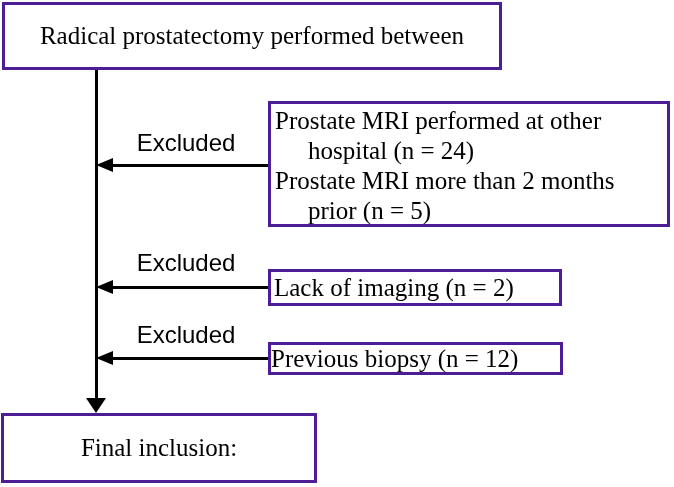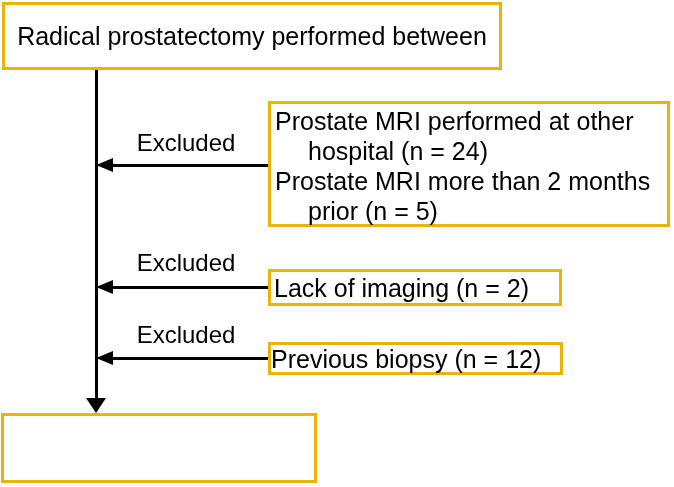--- a/index.html
+++ b/index.html
@@ -12,24 +12,25 @@
     width: 674px;
     height: 487px;
     background: #ffffff;
     font-family: "Liberation Sans", "DejaVu Sans", sans-serif;
     color: #000000;
     overflow: hidden;
   }
   .box {
     position: absolute;
     box-sizing: border-box;
-    border: 3px solid #eab308;
+    border: 3px solid #4c1d95;
     background: #ffffff;
     font-size: 25px;
     line-height: 30px;
+    font-family: Liberation Serif, serif;
   }
   .box.centered {
     display: flex;
     flex-direction: column;
     align-items: center;
     justify-content: center;
     text-align: center;
   }
   .nowrap { white-space: nowrap; }
 
@@ -127,15 +128,16 @@
   </div>
 
   <div class="excl-label row3-label">Excluded</div>
   <div class="hline row3-line"></div>
   <div class="head-left row3-head"></div>
   <div class="box excl-3">
     <div class="nowrap">Previous biopsy (n = 12)</div>
   </div>
 
   <div class="box final-box centered">
+    <div class="nowrap">Final inclusion:</div>
   </div>
 
 </div>
 
 </body></html>

